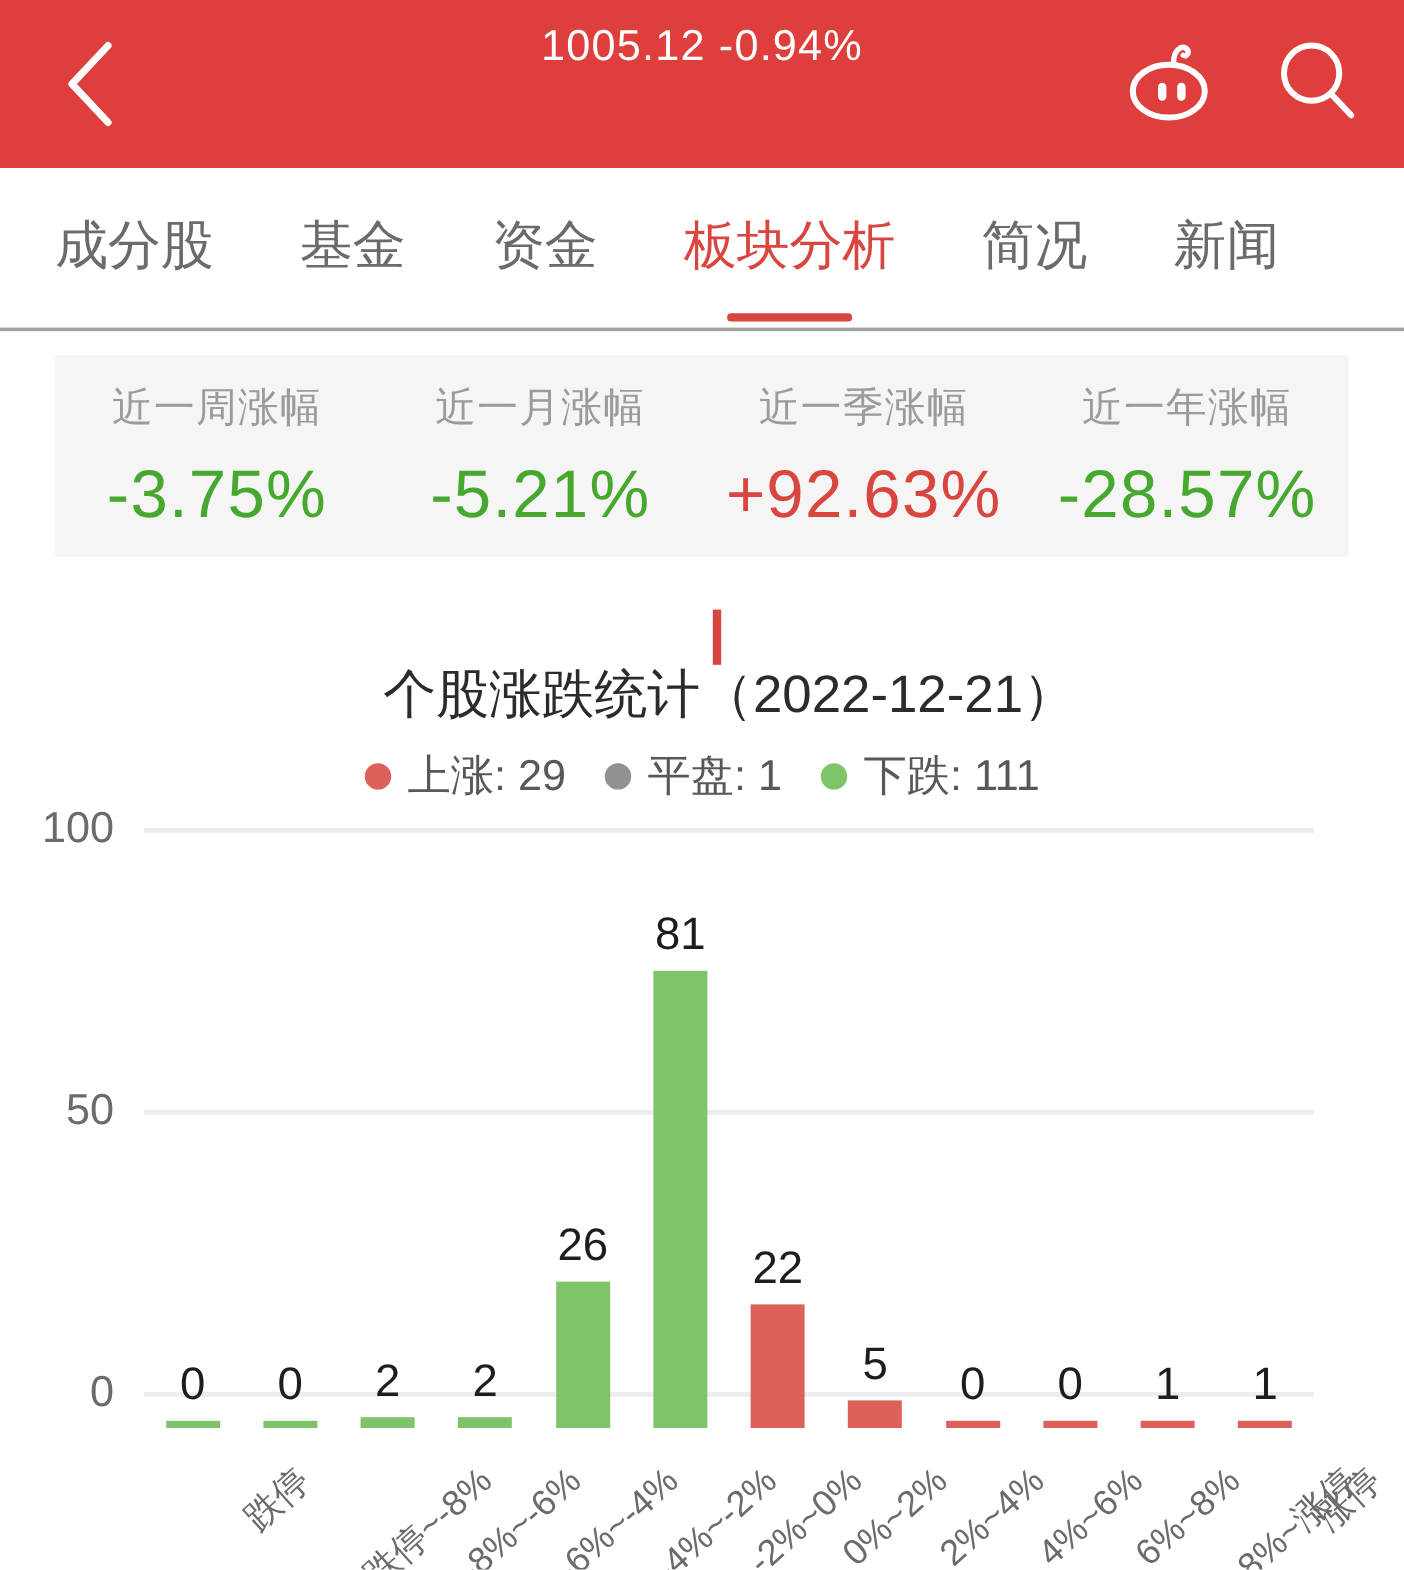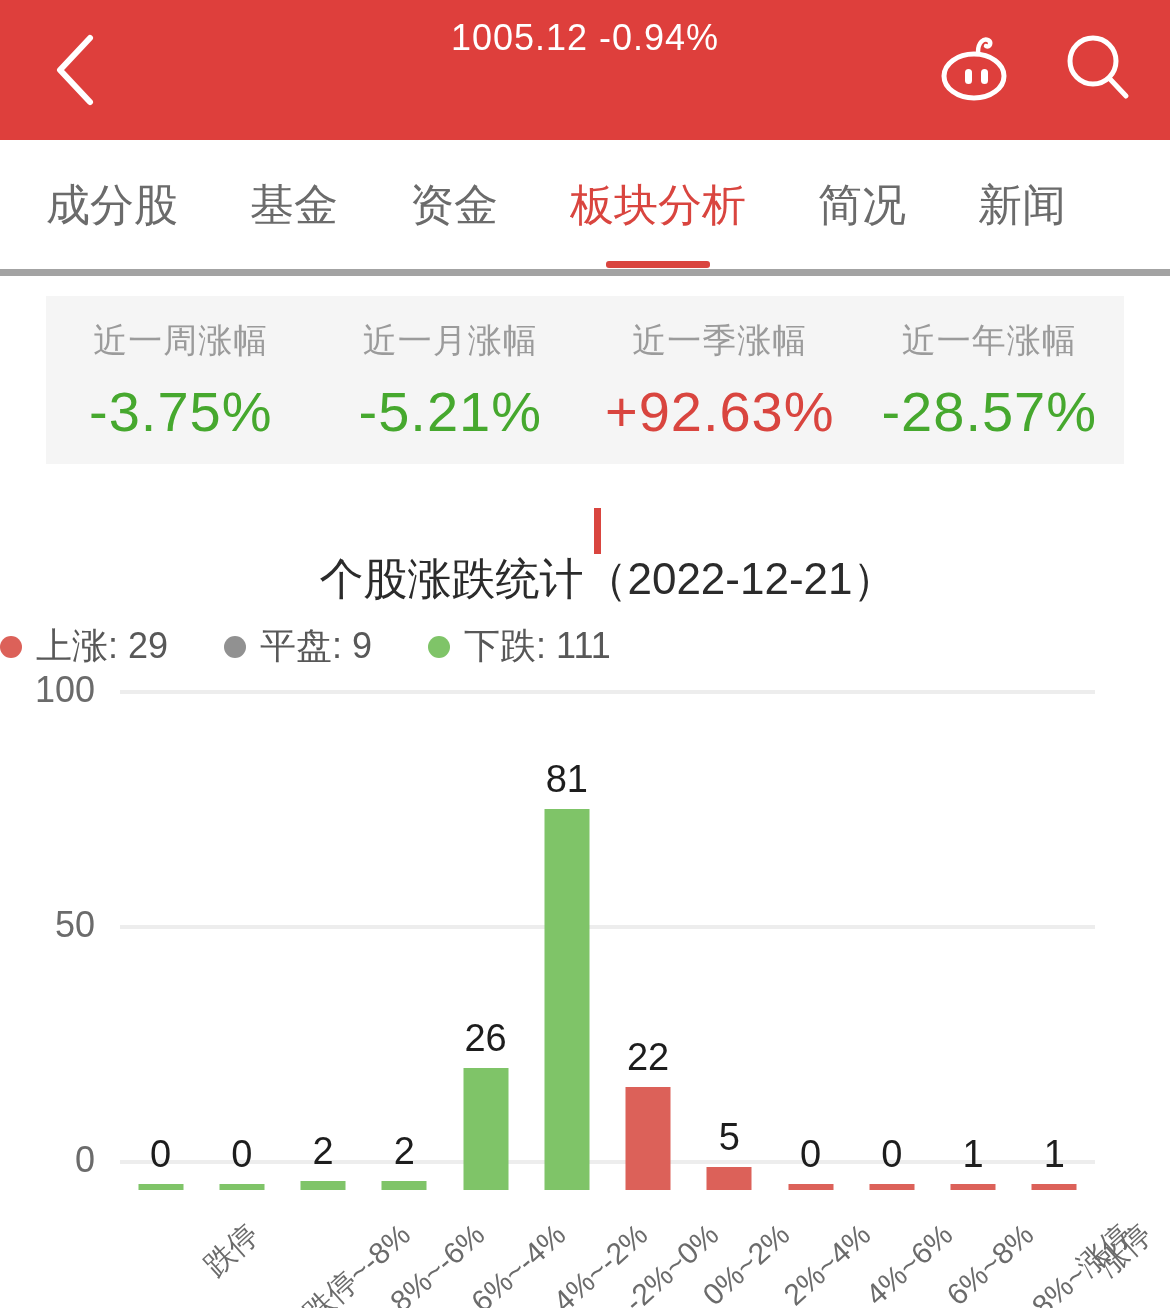--- a/index.html
+++ b/index.html
@@ -72,21 +72,21 @@
     justify-content: center;
     cursor: pointer;
   }
 
   
   .tabbar {
     position: relative;
     width: 1170px;
     height: 136px;
     background: #ffffff;
-    border-bottom: 7px solid #a3a3a3;
+    border-bottom: 3px solid #a3a3a3;
     box-sizing: border-box;
     overflow: hidden;
   }
   .tabs {
     display: flex;
     align-items: flex-start;
     height: 100%;
     padding-left: 46px;
     box-sizing: border-box;
   }
@@ -168,23 +168,23 @@
     width: 1170px;
     height: 700px;
     margin-top: 18px;
   }
   .legend {
     position: absolute;
     left: 0;
     top: 0;
     width: 1170px;
     display: flex;
-    justify-content: flex-start;
-    align-items: center;
-    gap: 56px;
+    justify-content: center;
+    align-items: center;
+    gap: 32px;
   }
   .legend-item {
     display: flex;
     align-items: center;
     font-size: 36px;
     color: #585858;
     cursor: pointer;
   }
   .legend-dot {
     width: 22px;
@@ -343,21 +343,21 @@
 </div>
 
 <div class="chart">
   <div class="legend" id="legend-container">
       <div class="legend-item">
         <span class="legend-dot" style="background: rgb(220, 97, 89);"></span>
         <span>上涨: 29</span>
       </div>
       <div class="legend-item">
         <span class="legend-dot" style="background: rgb(145, 145, 145);"></span>
-        <span>平盘: 9</span>
+        <span>平盘: 1</span>
       </div>
       <div class="legend-item">
         <span class="legend-dot" style="background: rgb(127, 196, 104);"></span>
         <span>下跌: 111</span>
       </div>
     </div>
   <div class="plot">
     <div id="grid-container">
         <div class="gridline" style="top: 470px;"></div>
         <div class="gridline" style="top: 235px;"></div>

